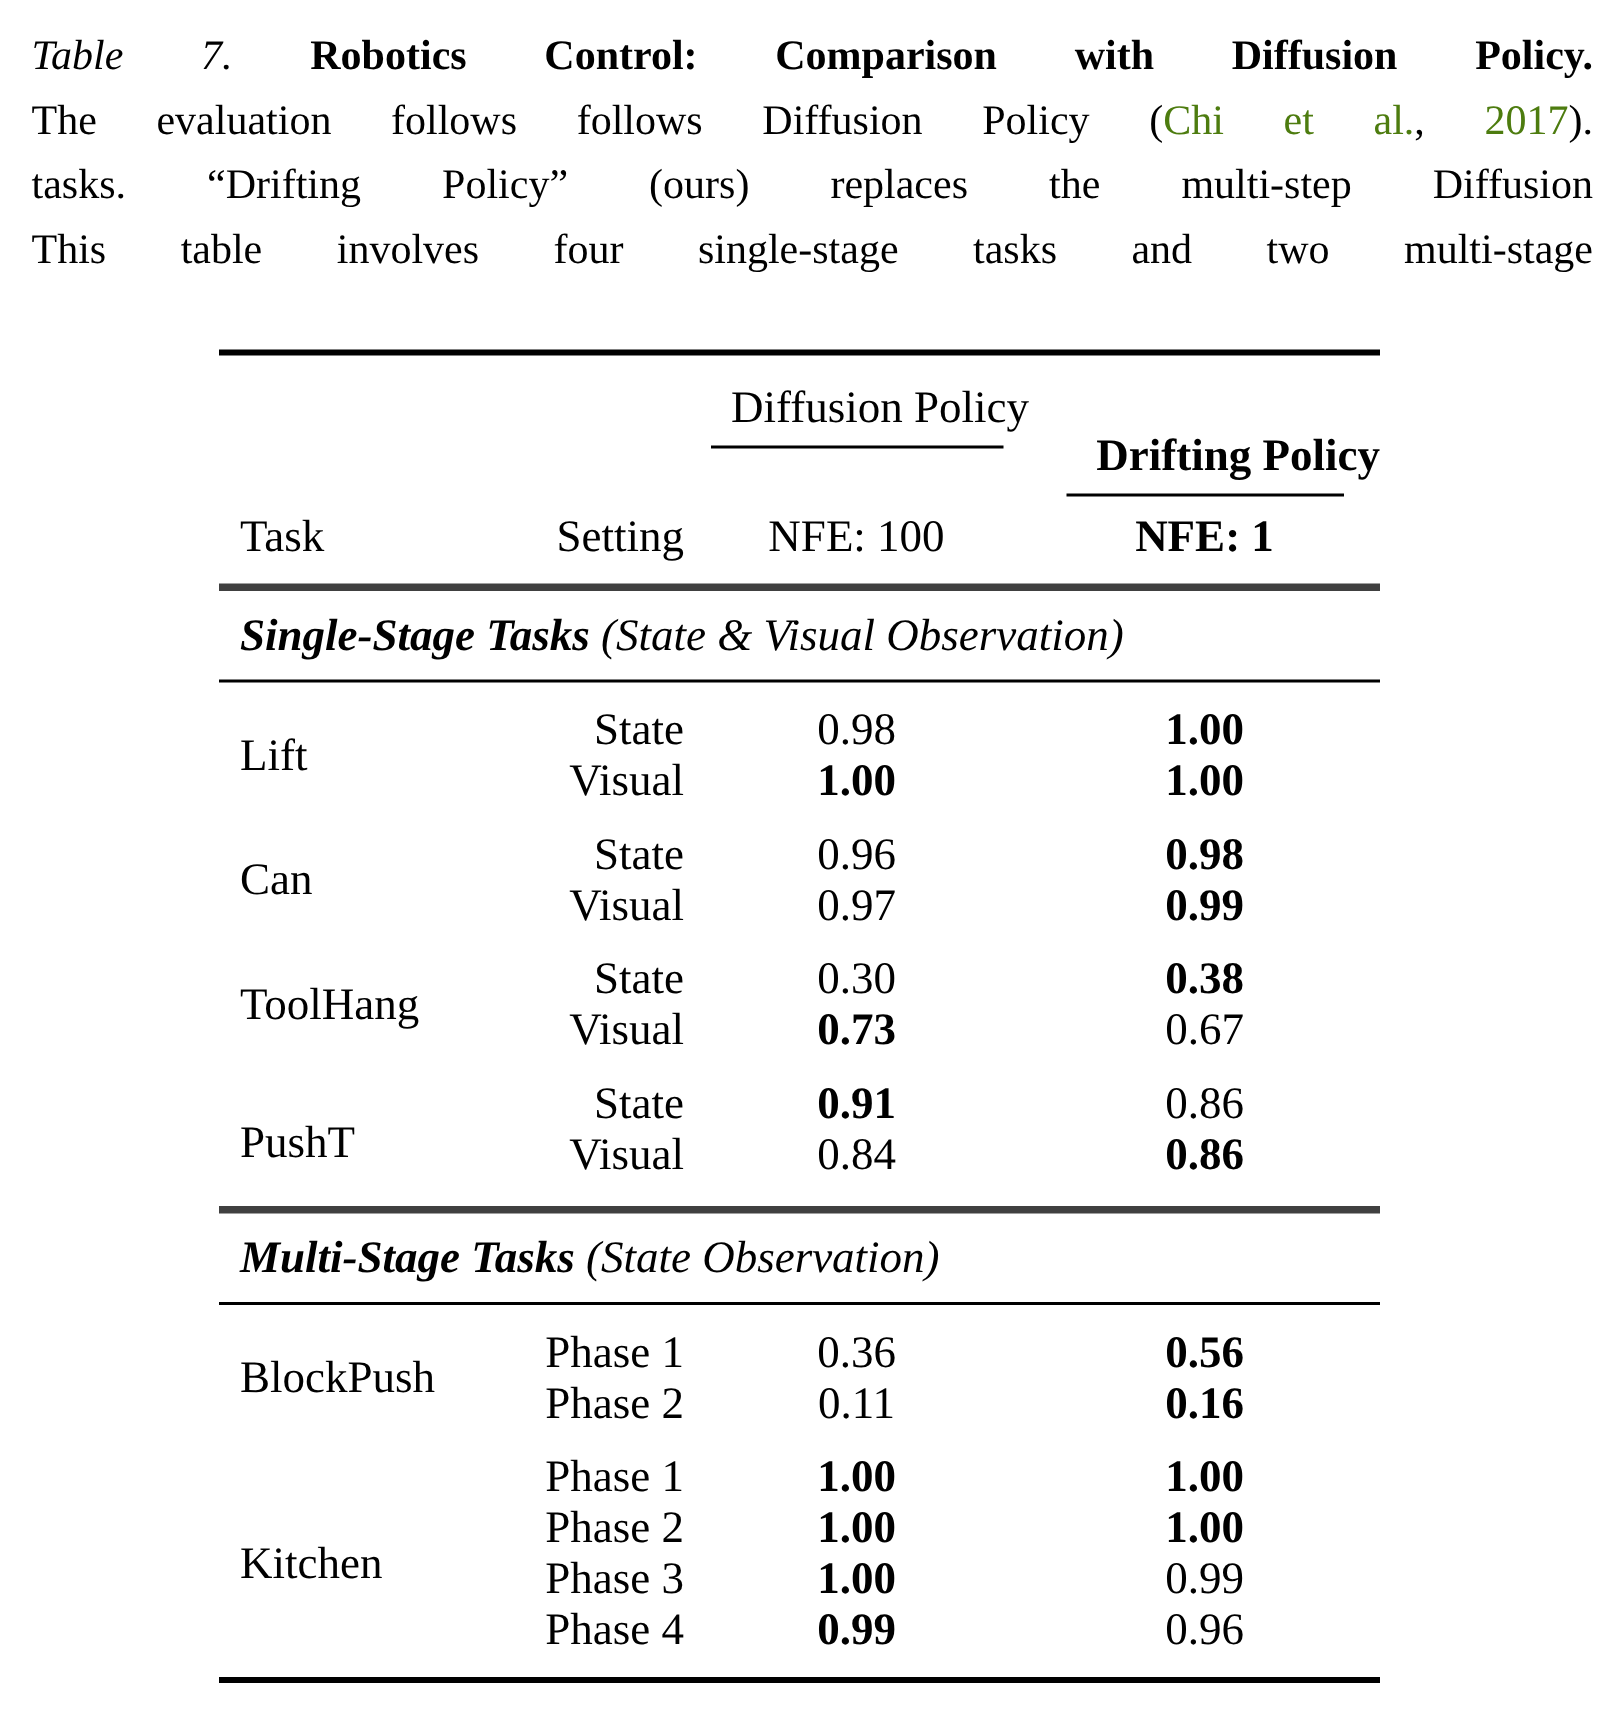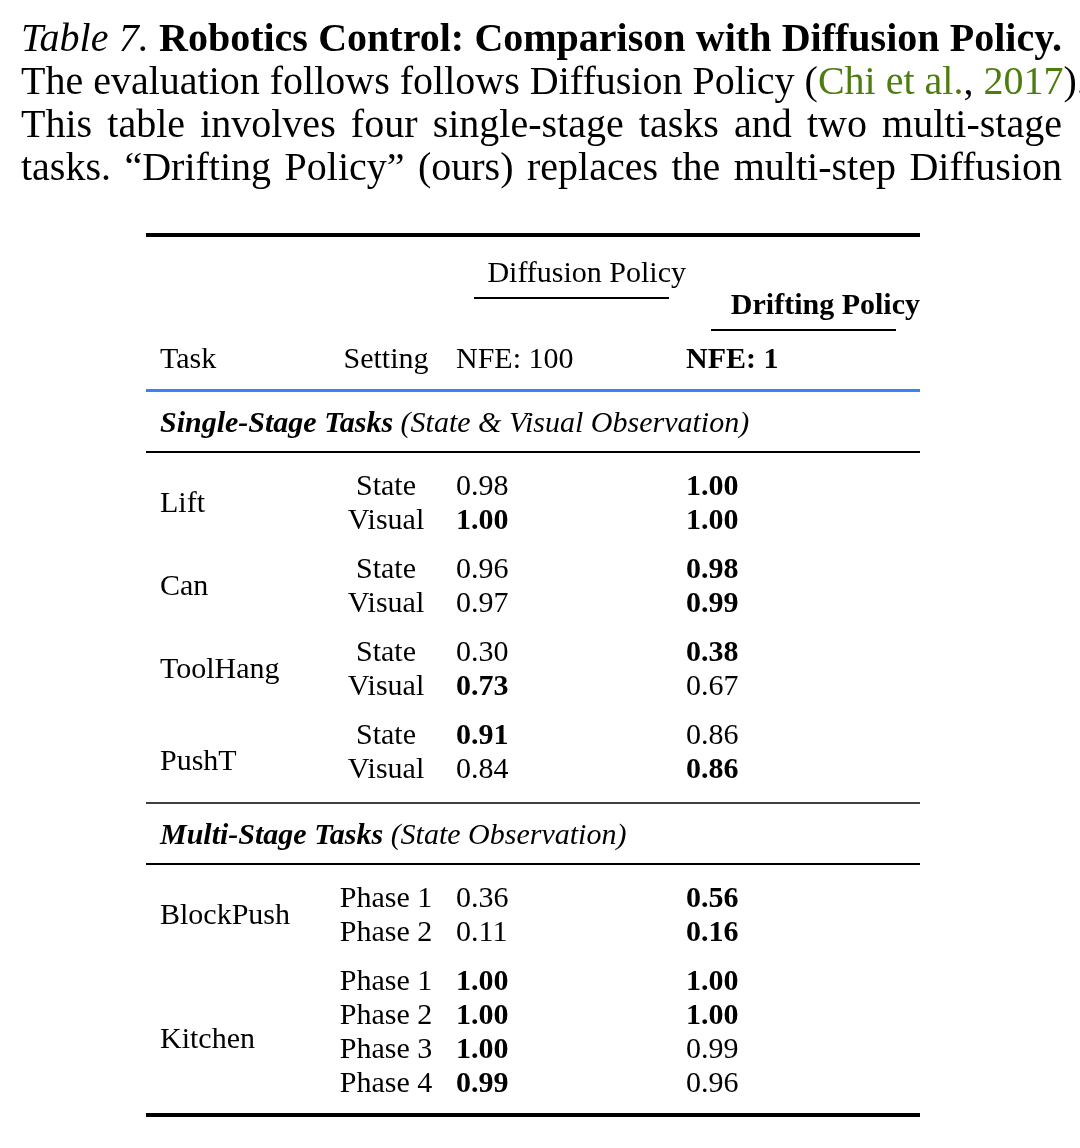--- a/index.html
+++ b/index.html
@@ -14,21 +14,21 @@
     width: 1080px;
     height: 1148px;
     background: #ffffff;
     overflow: hidden;
   }
 
   
   .caption {
     margin: 16px 20px 0 21px;
     width: 1041px;
-    font-size: 40px;
+    font-size: 28px;
     line-height: 43px;
   }
   .cap-line {
     text-align: justify;
     text-align-last: justify;
     white-space: nowrap;
   }
   .cap-line.last { text-align-last: left; }
   .it { font-style: italic; }
   .cap-title { font-weight: 700; }
@@ -65,49 +65,49 @@
   .cmid-a { width: 195px; }
   .cmid-b { width: 185px; }
 
   .hdr-row td {
     padding: 10px 0 14px;
     line-height: 34px;
     border-bottom: 3px solid #3b82f6;
   }
 
   .sec-row td {
-    border-top: 2px solid #404040;
+    border-top: 5px solid #404040;
     border-bottom: 2px solid #000;
     padding: 13px 0 12px 14px;
     line-height: 34px;
   }
   .sec-title { font-weight: 700; font-style: italic; }
   .sec-note  { font-style: italic; }
 
   .c-task { text-align: left; padding-left: 14px !important; }
-  .c-set  { text-align: center; padding-left: 20px !important; }
-  .c-num  { }
+  .c-set  { text-align: right; padding-left: 20px !important; }
+  .c-num  { text-align: center; }
 
   tbody tr.data-row { height: 33px; }
   tr.g-first td { padding-top: 15px; }
   tr.sec-end td { padding-bottom: 17px; }
   tr.tbl-end td { padding-bottom: 14px; }
 
   .bold { font-weight: 700; margin-top: 32px; }
 </style>
 </head>
 <body>
 
 <div class="page">
 
   <div class="caption">
     <div class="cap-line"><span class="it">Table 7.</span> <span class="cap-title">Robotics Control: Comparison with Diffusion Policy.</span></div>
     <div class="cap-line"><span>The evaluation follows follows Diffusion Policy (</span><a class="cite">Chi et al.</a><span>, </span><a class="cite">2017</a><span>).</span></div>
+    <div class="cap-line">tasks. “Drifting Policy” (ours) replaces the multi-step Diffusion</div>
     <div class="cap-line">This table involves four single-stage tasks and two multi-stage</div>
-    <div class="cap-line">tasks. “Drifting Policy” (ours) replaces the multi-step Diffusion</div>
   </div>
 
   <table class="paper-table">
     <colgroup>
       <col class="w-task">
         <col class="w-set">
         <col class="w-dp">
         <col class="w-dr">
     </colgroup>
     <thead>

